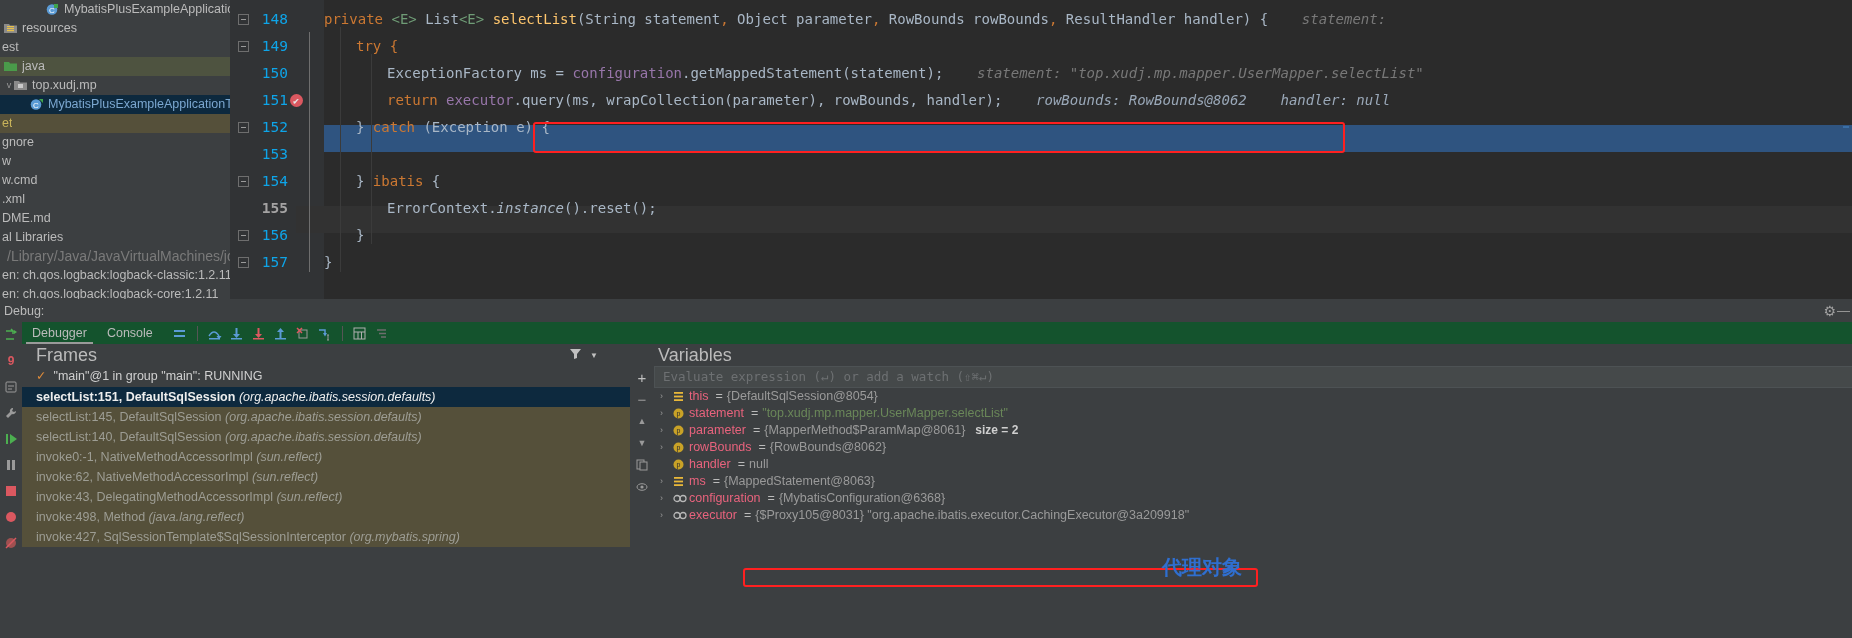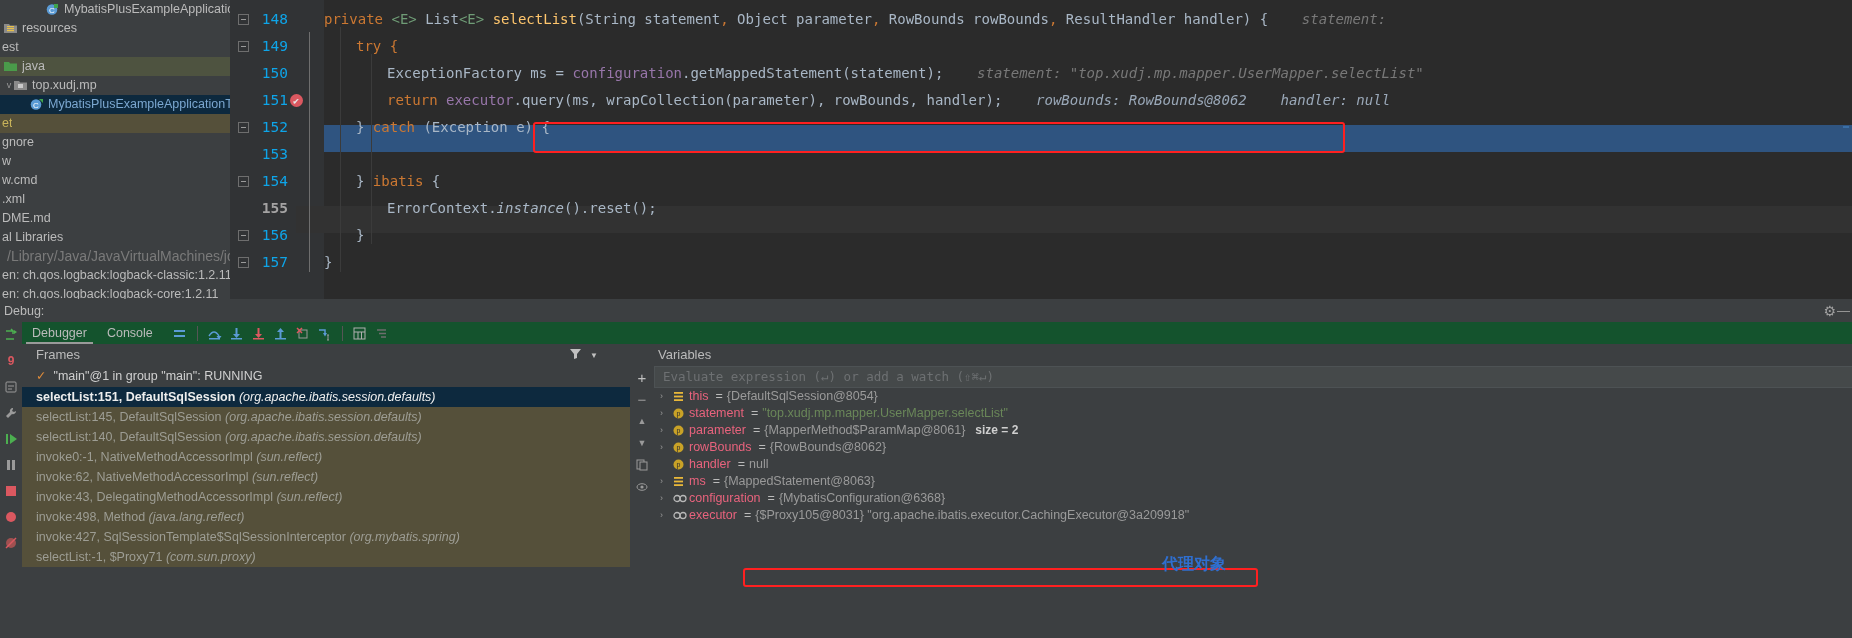--- a/index.html
+++ b/index.html
@@ -168,21 +168,21 @@
     align-items: center; justify-content: center;
   }
 
   
   .frames-pane {
     position: absolute; left: 22px; top: 45px;
     width: 608px; height: 294px; background: #3c3f41;
   }
   .pane-title {
     height: 22px; line-height: 22px; padding-left: 14px;
-    font-size: 13px; color: #bbbbbb;
+    font-size: 18px; color: #bbbbbb;
     display: flex; align-items: center; text-align: right;
   }
   .frames-list { position: absolute; left: 0; top: 22px; width: 608px; height: 272px; }
   .thread-row {
     height: 21px; line-height: 21px; padding-left: 14px;
     font-size: 12.5px; color: #d0d0d0; white-space: nowrap;
     display: flex; align-items: center;
   }
   .frame-row {
     height: 20px; line-height: 20px; padding-left: 14px;
@@ -224,21 +224,21 @@
     display: flex; align-items: center; padding-left: 6px;
   }
   .var-arrow { width: 13px; color: #999; font-size: 9px; flex: 0 0 13px; }
   .var-icon { width: 16px; flex: 0 0 16px; display: flex; align-items: center; }
   .var-name { color: #e8637d; margin-right: 3px; }
   .var-eq { color: #bbbbbb; margin: 0 4px; }
   .var-val { color: #9a9a9a; }
   .var-val-str { color: #6a8759; }
   .var-size { color: #cfcfcf; margin-left: 10px; font-weight: bold; font-size: 12px; }
   .cn-note {
-    position: absolute; font-size: 16px; color: #2f6fd0;
+    position: absolute; font-size: 20px; color: #2f6fd0;
     font-family: "DejaVu Sans", sans-serif; font-weight: bold;
   }
   .gear {
     position: absolute; right: 16px; top: 4px; color: #a0a0a0; font-size: 14px;
   }
 </style>
 </head>
 <body>
 
 <div class="app">
@@ -584,24 +584,20 @@
           <span class="frame-pkg"> <span>(sun.reflect)</span></span>
         </div>
         <div class="frame-row dim">
           <span>invoke:498, Method</span>
           <span class="frame-pkg"> <span>(java.lang.reflect)</span></span>
         </div>
         <div class="frame-row dim">
           <span>invoke:427, SqlSessionTemplate$SqlSessionInterceptor</span>
           <span class="frame-pkg"> <span>(org.mybatis.spring)</span></span>
         </div>
-        <div class="frame-row dim">
-          <span>selectList:-1, $Proxy71</span>
-          <span class="frame-pkg"> <span>(com.sun.proxy)</span></span>
-        </div>
       </div>
     </div>
 
     <div class="vars-pane">
       <div class="pane-title" style="padding-left:28px;">Variables</div>
 
       <div class="vars-rail">
         <div class="vrail-btn" style="color:#c0c0c0;font-size:15px;">+</div>
         <div class="vrail-btn" style="font-size:15px;">−</div>
         <div class="vrail-btn" style="font-size:9px;">▲</div>

